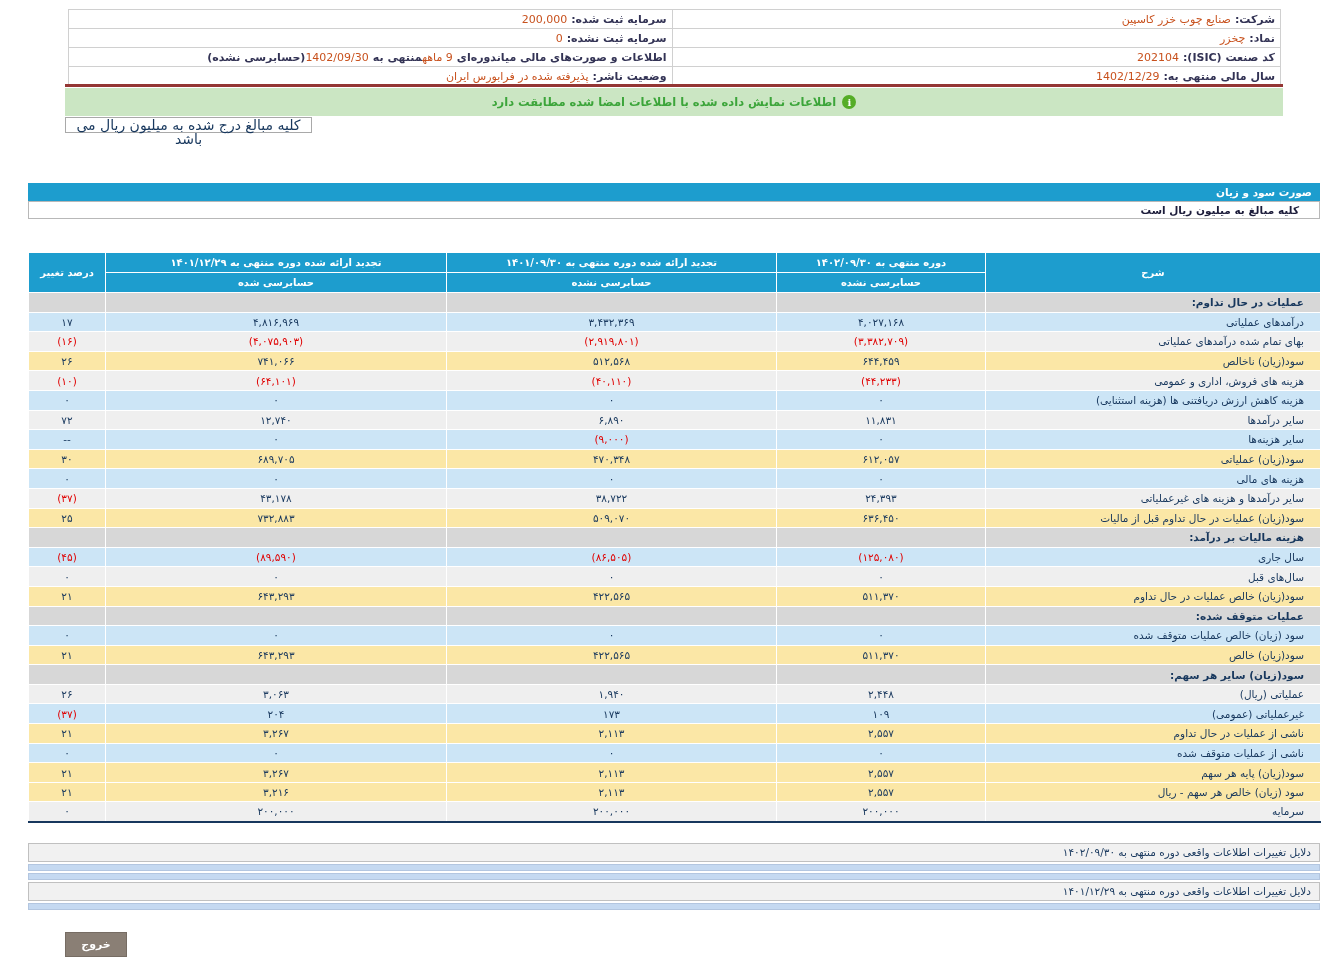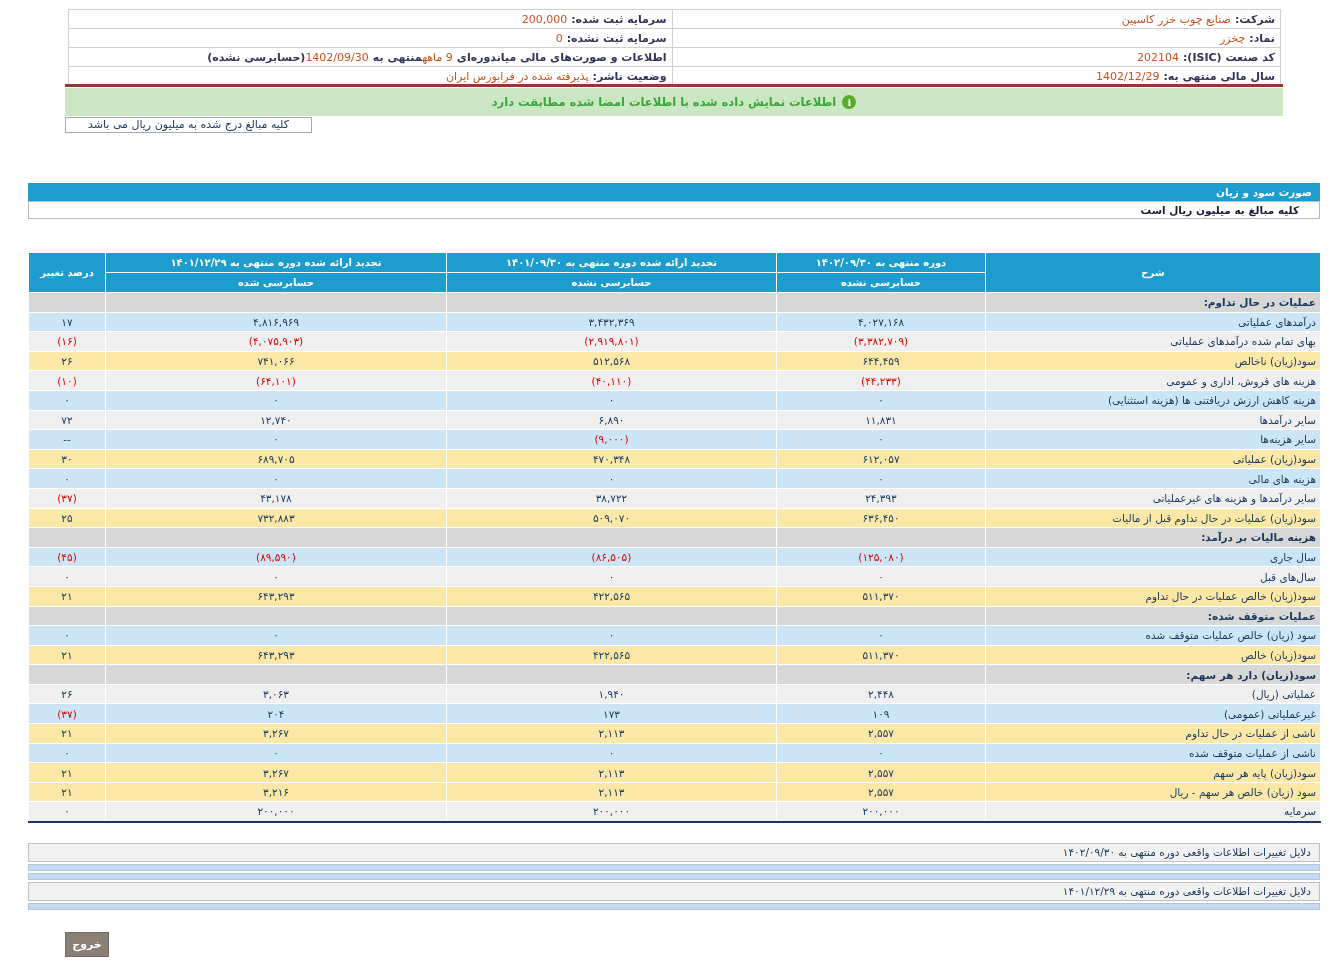--- a/index.html
+++ b/index.html
@@ -21,51 +21,51 @@
 
   .redline{position:absolute;left:65px;top:84px;width:1218px;height:3px;background:var(--redline)}
 
   .banner{position:absolute;left:65px;top:88px;width:1218px;height:28px;background:var(--bannerBg);
     display:flex;align-items:center;justify-content:center;gap:6px;direction:rtl;
     color:var(--bannerText);font-size:11.5px;font-weight:bold}
   .info-icon{display:inline-flex;align-items:center;justify-content:center;width:14px;height:14px;border-radius:50%;
     background:var(--iconGreen);color:#fff;font-size:10px;font-weight:bold;font-family:"DejaVu Serif",serif}
 
   .unit-box{position:absolute;left:65px;top:117px;width:247px;height:16px;background:#fff;border:1px solid #a9a9a9;
-    direction:rtl;text-align:center;font-size:11px;color:var(--navy);line-height:14px}
+    direction:rtl;text-align:center;font-size:14px;color:var(--navy);line-height:14px}
 
   .title-bar{position:absolute;left:28px;top:183px;width:1292px;height:18px;background:var(--teal);
     direction:rtl;color:#fff;font-weight:bold;font-size:10.5px;line-height:18px;padding-right:8px}
   .unit-row{position:absolute;left:28px;top:201px;width:1292px;height:18px;background:#fff;border:1px solid #b8b8b8;
     direction:rtl;color:#1c1c3a;font-weight:bold;font-size:10.5px;line-height:16px;padding-right:20px}
 
   
   .main{position:absolute;left:28px;top:252px;width:1292px;border-collapse:collapse;direction:rtl;table-layout:fixed;
     border-bottom:2px solid var(--navy)}
   .main th,.main td{border:1px solid #fff;overflow:hidden;white-space:nowrap}
   .main thead tr{height:20px}
   .main th{background:var(--teal);color:#fff;font-size:10px;font-weight:bold;text-align:center;padding:0 3px}
   .main tbody tr{height:19.6px}
   .main td{font-size:10.5px;color:var(--navy);padding:0 4px}
-  .main td.lab{text-align:right;padding-right:4px}
+  .main td.lab{text-align:right;padding-right:16px}
   .main td.num{text-align:center}
   .main td.neg{color:var(--red)}
   .main tr.section td{background:var(--rowGray)}
   .main tr.section td.lab{font-weight:bold}
   .main tr.blue td{background:var(--rowBlue)}
   .main tr.yellow td{background:var(--rowYellow)}
   .main tr.white td{background:var(--rowWhite)}
 
   
   .links{position:absolute;left:28px;top:843px;width:1292px}
   .link-row{height:19px;background:var(--linkBg);border:1px solid var(--linkBorder);direction:rtl;
     color:var(--navy);font-size:10.5px;line-height:17px;padding-right:8px;margin-bottom:2px;cursor:pointer}
   .link-bar{height:7px;background:var(--thinbar);border:1px solid #b3c6e0;margin-bottom:2px}
 
-  .logout{position:absolute;left:65px;top:932px;width:44px;height:25px;background:var(--logoutBg);
+  .logout{position:absolute;left:65px;top:932px;width:62px;height:25px;background:var(--logoutBg);
     border:1px solid #766c63;color:#fff;font-family:"DejaVu Sans",sans-serif;font-size:11px;font-weight:bold;cursor:pointer}
 </style>
 </head>
 <body>
 
 <div class="page">
 
   <table class="info">
     <colgroup>
         <col style="width:609px">
@@ -269,21 +269,21 @@
           <td class="num">۰</td>
         </tr>
         <tr class="yellow">
           <td class="lab">سود(زیان) خالص</td>
           <td class="num">۵۱۱,۳۷۰</td>
           <td class="num">۴۲۲,۵۶۵</td>
           <td class="num">۶۴۳,۲۹۳</td>
           <td class="num">۲۱</td>
         </tr>
         <tr class="section">
-          <td class="lab">سود(زیان) دارد هر سهم:</td>
+          <td class="lab">سود(زیان) سایر هر سهم:</td>
           <td class="num"></td>
           <td class="num"></td>
           <td class="num"></td>
           <td class="num"></td>
         </tr>
         <tr class="white">
           <td class="lab">عملیاتی (ریال)</td>
           <td class="num">۲,۴۴۸</td>
           <td class="num">۱,۹۴۰</td>
           <td class="num">۳,۰۶۳</td>

